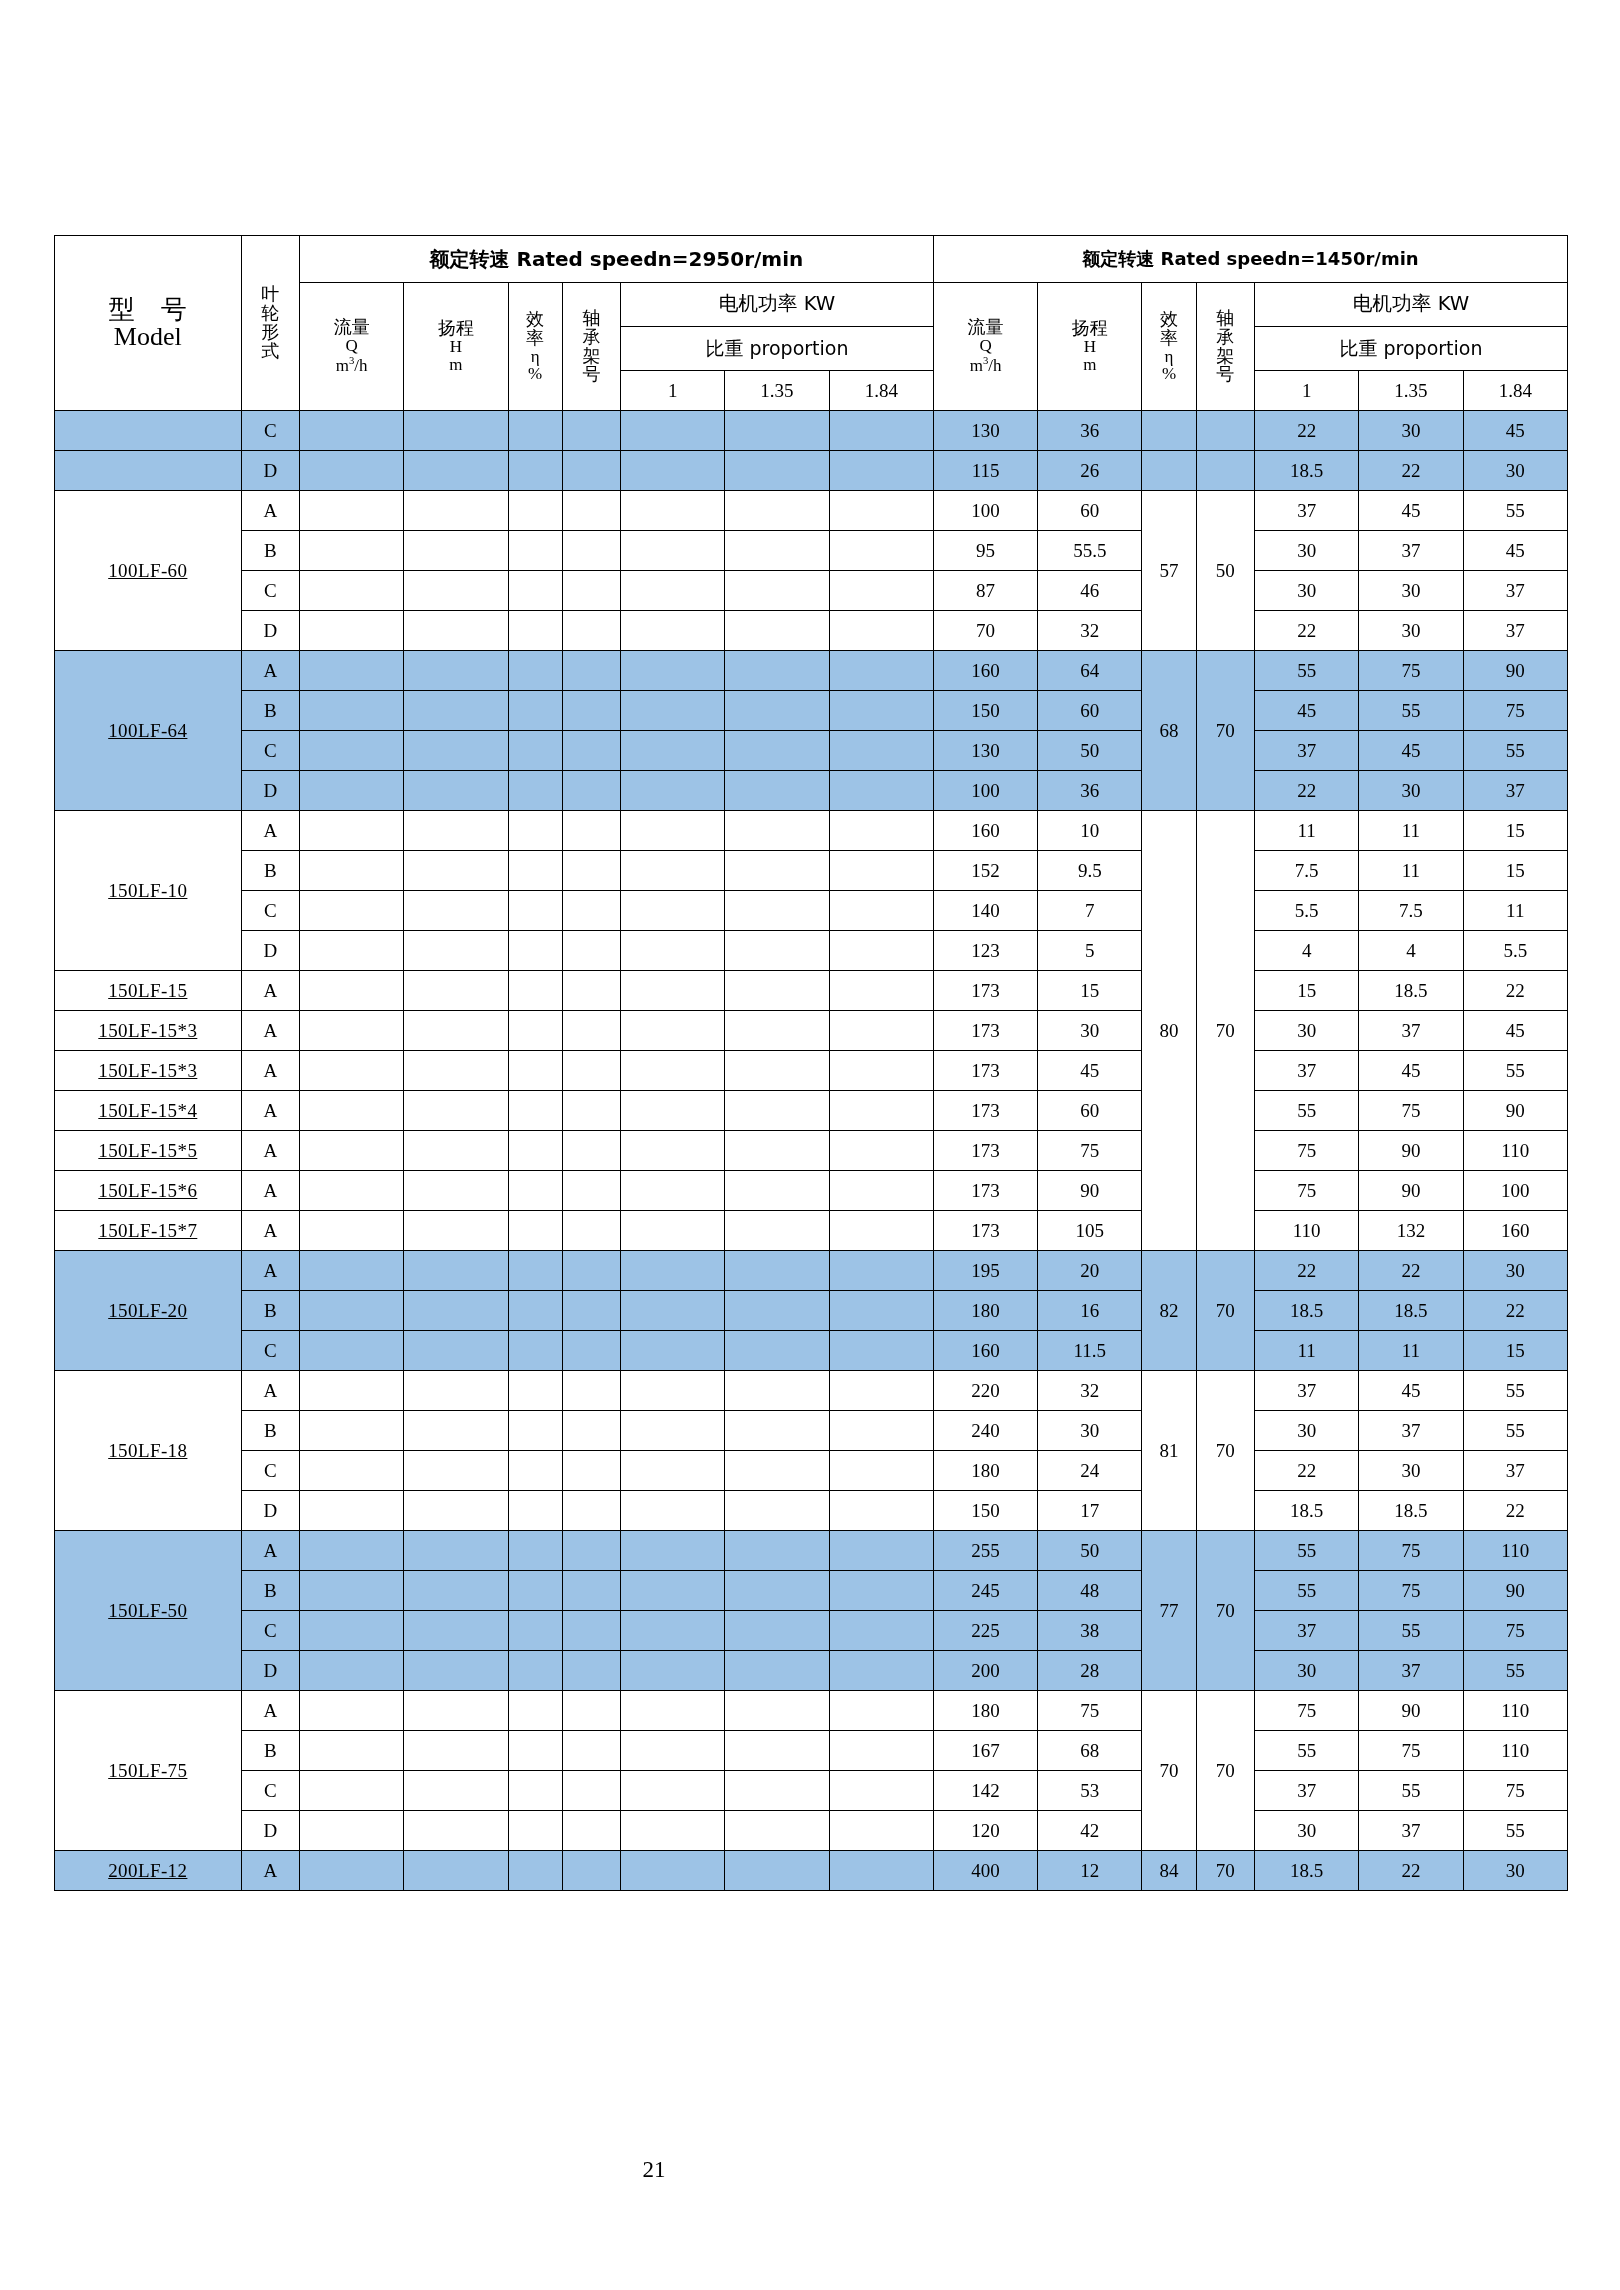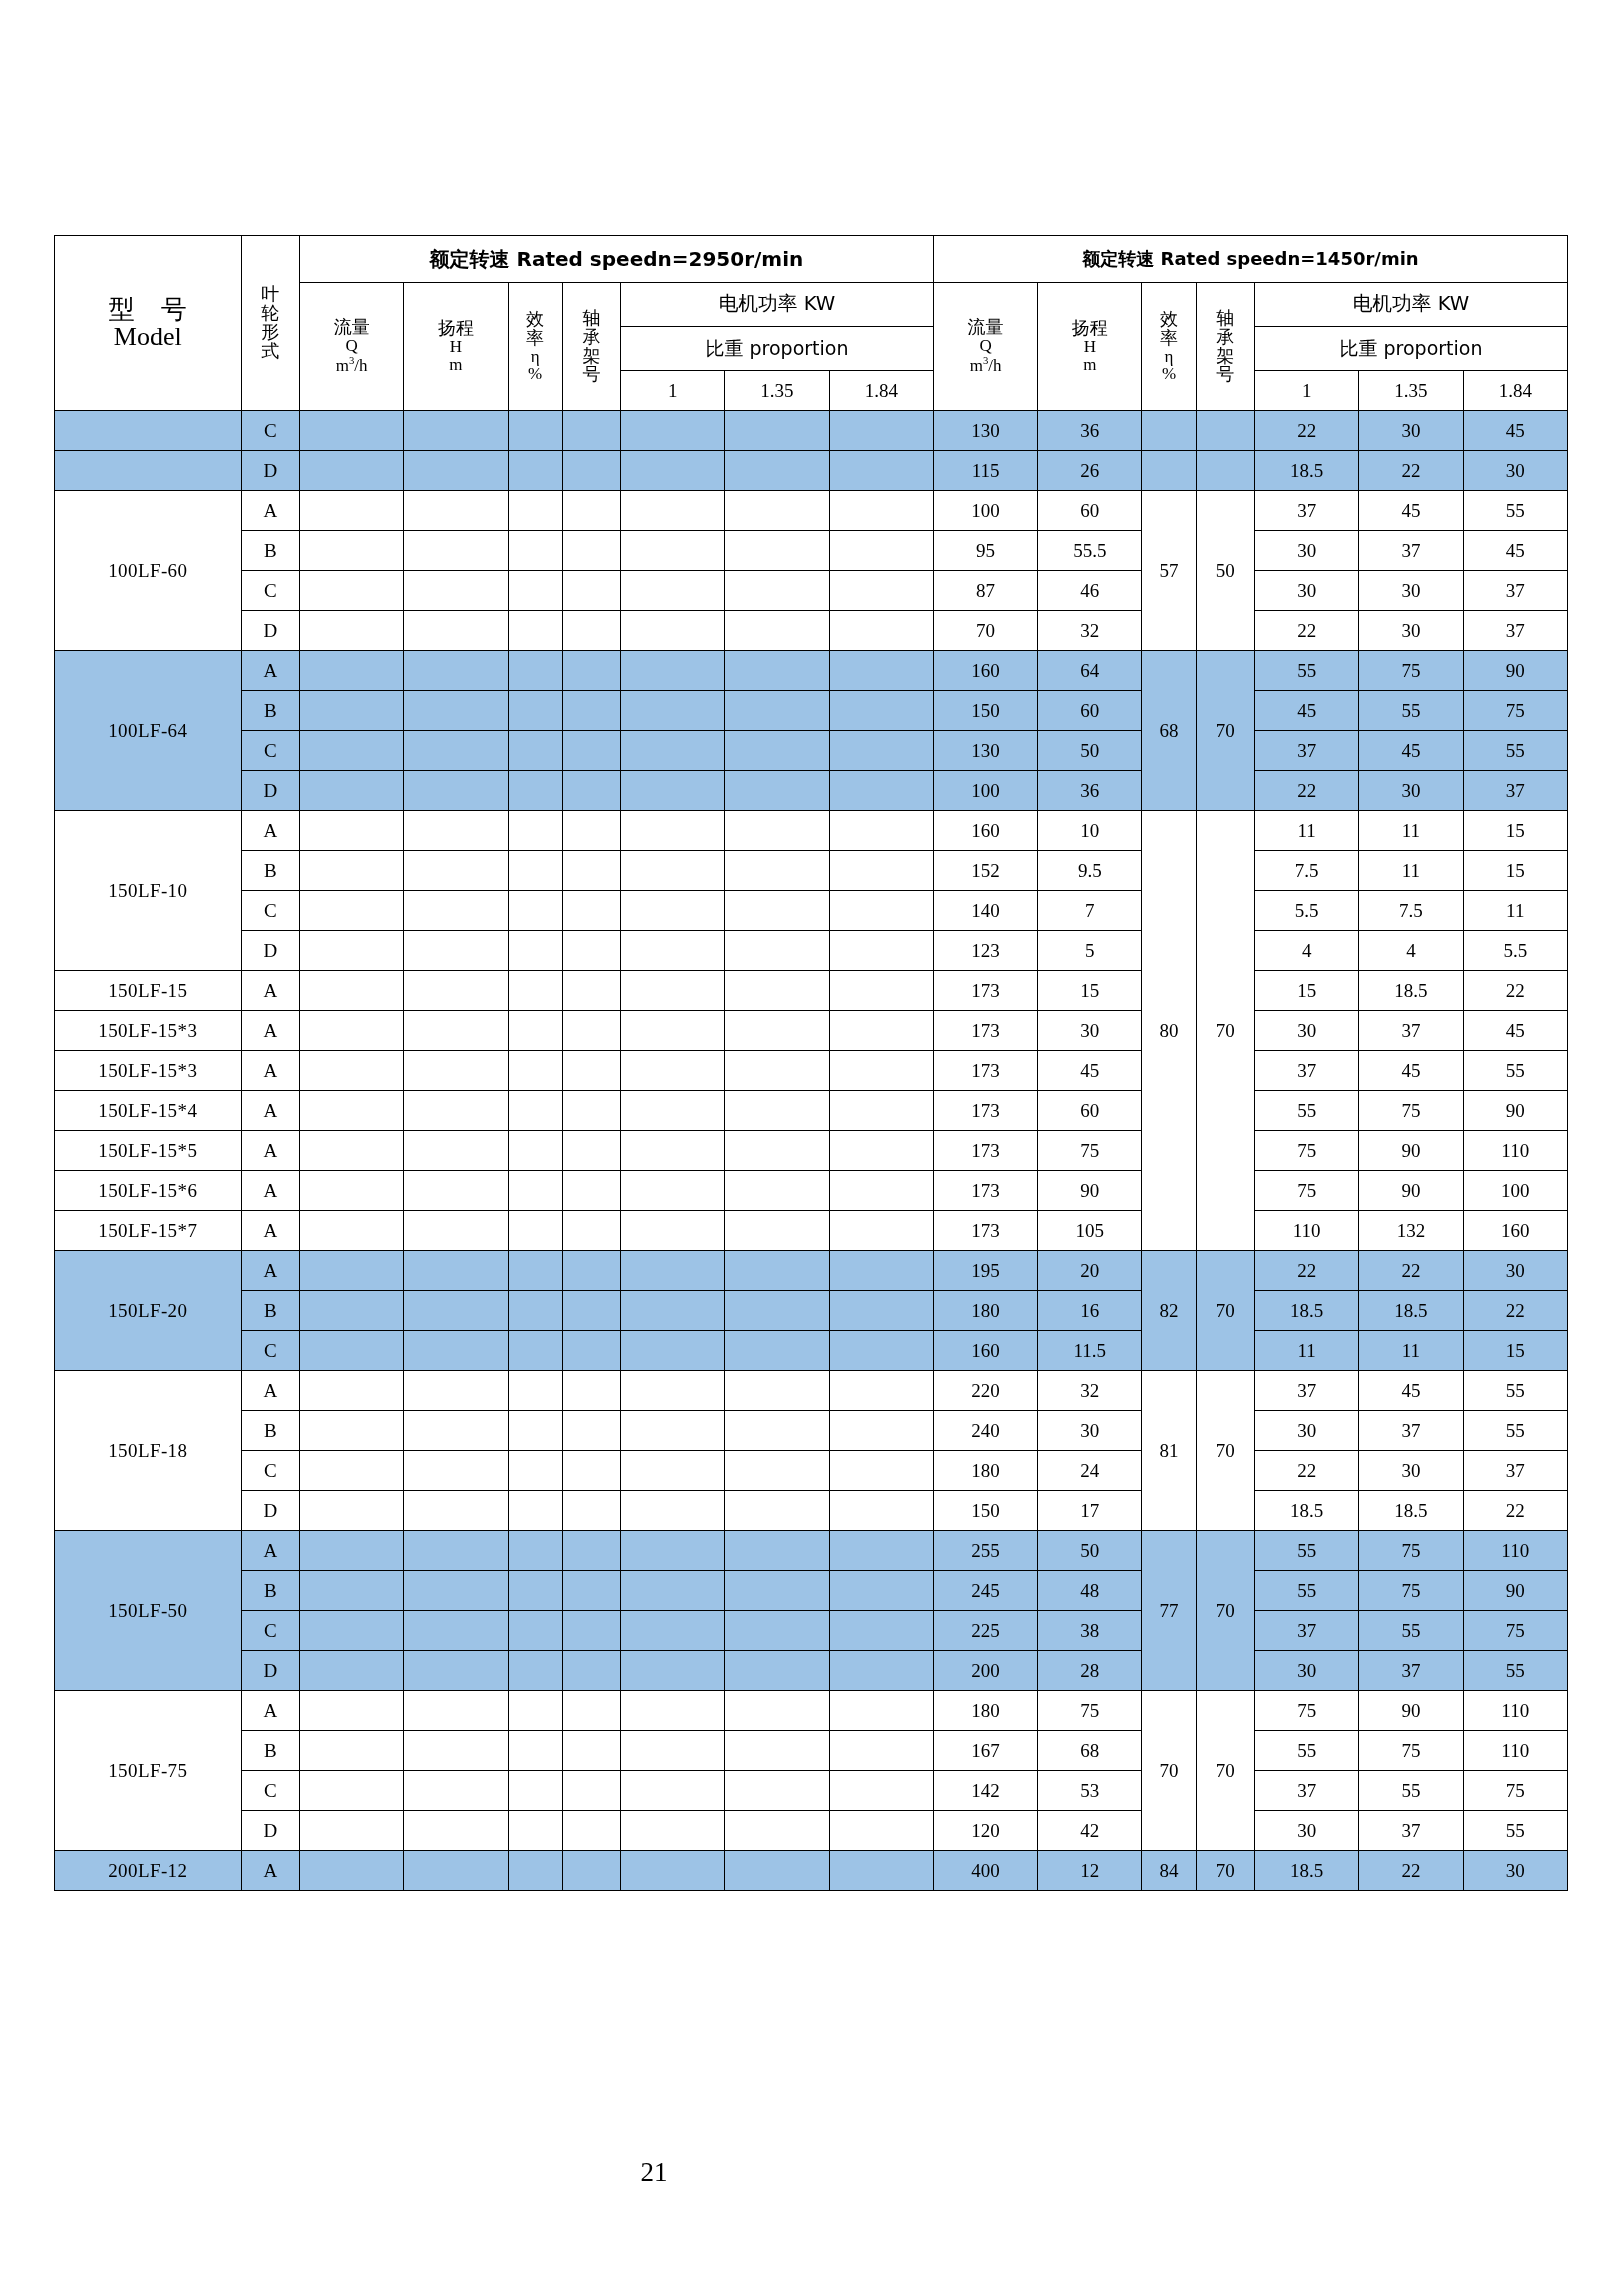--- a/index.html
+++ b/index.html
@@ -54,29 +54,29 @@
     font-family: "DejaVu Sans", sans-serif;
     font-size: 18px;
   }
   .unit {
     font-family: "Liberation Serif", serif;
     font-size: 17px;
   }
   .sup { font-size: 10.7px; vertical-align: super; }
   .blue { background: #9dc3e6; }
   .row-h { height: 40px; }
-  .model-cell { font-size: 20.6px; letter-spacing: 0.4px; }
+  .model-cell { font-size: 20.6px; letter-spacing: 0.4px; text-decoration: underline; }
   .small-num { font-size: 14.3px; }
   .page-num {
     position: absolute;
     left: 0;
     top: 2157px;
     width: 1308px;
     text-align: center;
-    font-size: 27px;
+    font-size: 23px;
     font-family: "Liberation Serif", serif;
   }
   
   col.c-model { width: 179px; }
   col.c-imp { width: 56px; }
   col.c-q { width: 100px; }
   col.c-h { width: 100px; }
   col.c-eff { width: 52px; }
   col.c-brg { width: 56px; }
   col.c-p1 { width: 100px; }

